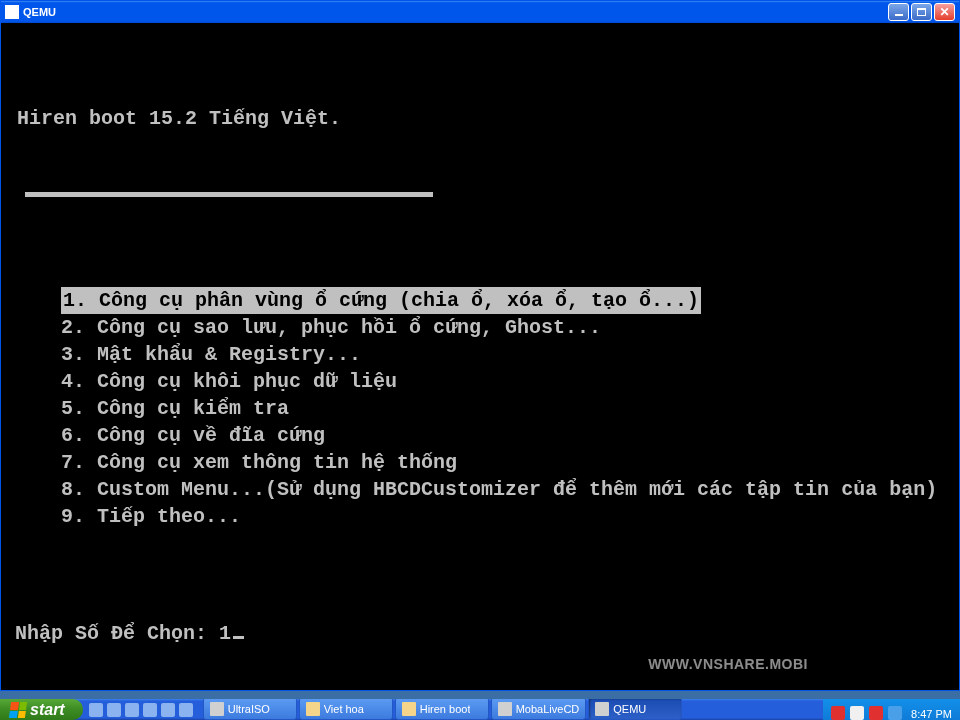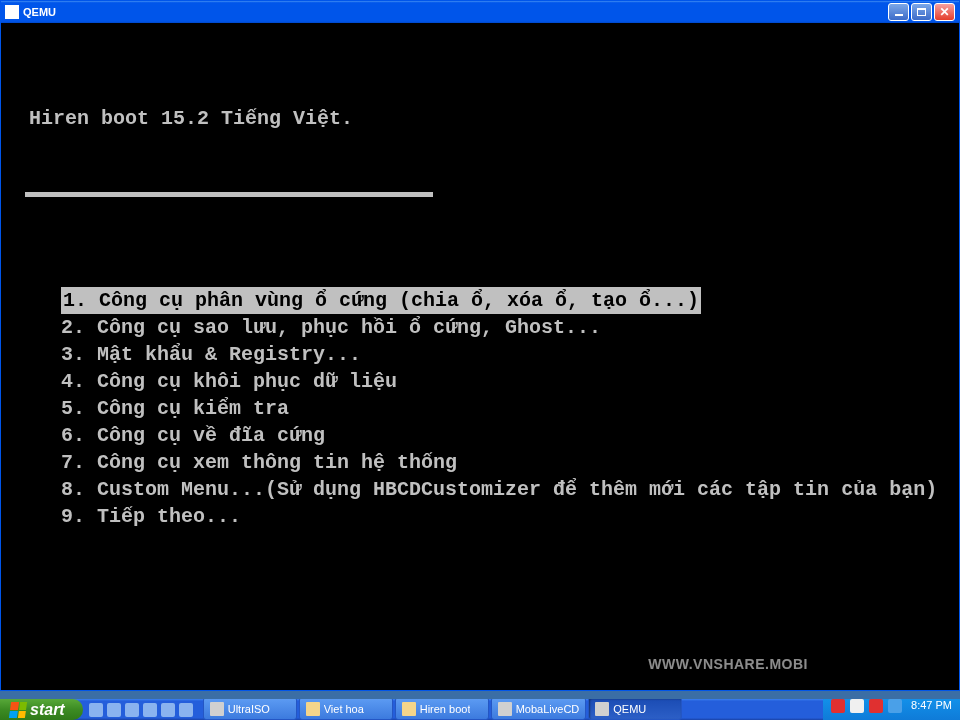--- a/index.html
+++ b/index.html
@@ -65,21 +65,21 @@
   background: #000;
   font-family: "Courier New", monospace;
   font-size: 20px;
   font-weight: bold;
   color: #c0c0c0;
   line-height: 27px;
   padding: 28px 0 0 0;
   white-space: pre;
 }
 .console-title {
-  padding-left: 28px;
+  padding-left: 16px;
   margin-bottom: 6px;
 }
 .underline {
   margin-left: 24px;
   width: 408px;
   height: 5px;
   background: #c0c0c0;
   margin-bottom: 36px;
 }
 .menu-list { padding-left: 60px; }
@@ -160,21 +160,21 @@
 .task-btn.active {
   background: linear-gradient(to bottom, #1a4bb3, #2c5fc7);
   box-shadow: inset 1px 1px 2px rgba(0,0,0,0.4);
 }
 .task-ic { width: 14px; height: 14px; background: #f4d58a; border-radius: 1px; flex-shrink: 0; }
 .task-ic.app { background: #d0d0d0; }
 .task-txt { white-space: nowrap; overflow: hidden; text-overflow: clip; }
 
 .tray {
   display: flex;
-  align-items: flex-start;
+  align-items: flex-end;
   gap: 5px;
   padding: 0 8px;
   background: linear-gradient(to bottom, #1290e9, #0f7bd8);
 }
 .tray-ic { width: 14px; height: 14px; border-radius: 2px; }
 .tray .clock { font-size: 11px; margin-left: 4px; }
 .watermark {
   position: absolute;
   right: 152px;
   bottom: 48px;
@@ -203,20 +203,21 @@
       <div class="win-btn close">
           <span class="close-glyph">✕</span>
         </div>
     </div>
   </div>
 
   <div class="console">
     <div class="console-title">Hiren boot 15.2 Tiếng Việt.</div>
     <div class="underline"></div>
     <div class="menu-list" id="menu-list"><div><span class="menu-item selected">1. Công cụ phân vùng ổ cứng (chia ổ, xóa ổ, tạo ổ...)</span></div><div><span class="menu-item">2. Công cụ sao lưu, phục hồi ổ cứng, Ghost...</span></div><div><span class="menu-item">3. Mật khẩu &amp; Registry...</span></div><div><span class="menu-item">4. Công cụ khôi phục dữ liệu</span></div><div><span class="menu-item">5. Công cụ kiểm tra</span></div><div><span class="menu-item">6. Công cụ về đĩa cứng</span></div><div><span class="menu-item">7. Công cụ xem thông tin hệ thống</span></div><div><span class="menu-item">8. Custom Menu...(Sử dụng HBCDCustomizer để thêm mới các tập tin của bạn)</span></div><div><span class="menu-item">9. Tiếp theo...</span></div></div>
+    <div class="prompt-line"><span>Nhập Số Để Chọn: </span><span>1</span><span class="cursor"></span></div>
   </div>
 </div>
 
 <div class="watermark">WWW.VNSHARE.MOBI</div>
 
 <div class="taskbar">
   <div class="start-btn">
     <div class="win-logo">
         <div></div>
         <div></div>

